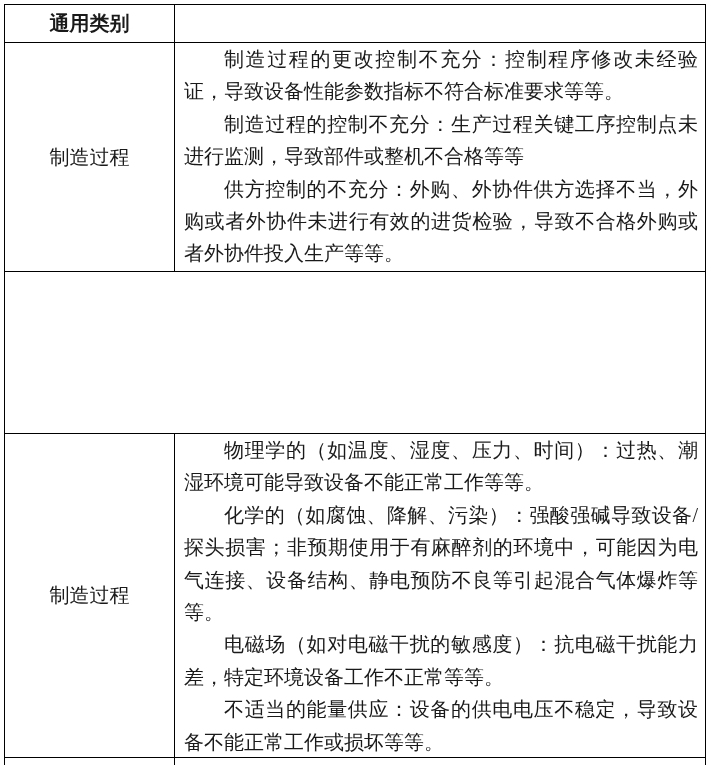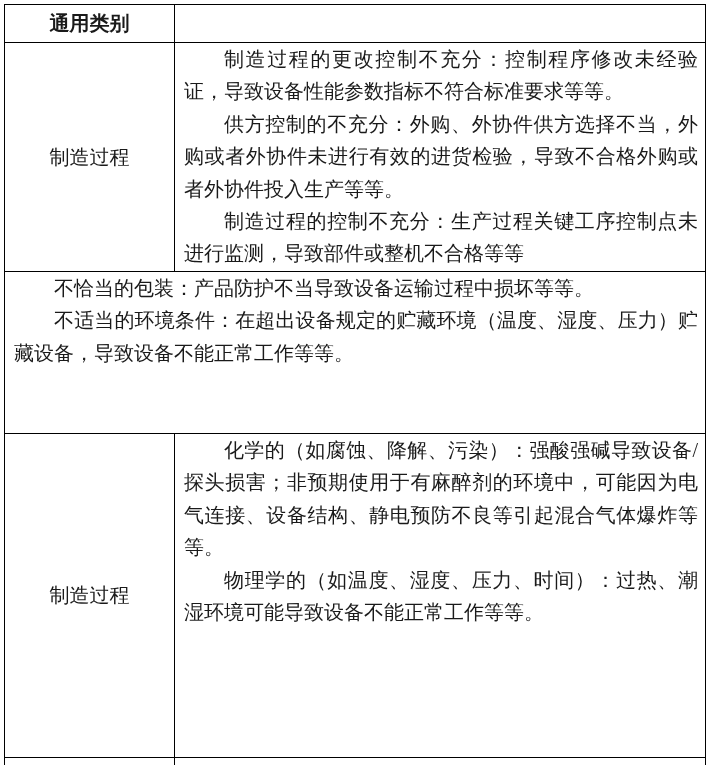--- a/index.html
+++ b/index.html
@@ -82,39 +82,37 @@
         <span>通用类别</span>
       </div>
     </div>
 
     <div class="row row-manufacturing">
       <div class="cat-cell">
         <span>制造过程</span>
       </div>
       <div class="ex-cell">
         <p>制造过程的更改控制不充分：控制程序修改未经验证，导致设备性能参数指标不符合标准要求等等。</p>
+        <p>制造过程的控制不充分：生产过程关键工序控制点未进行监测，导致部件或整机不合格等等</p>
         <p>供方控制的不充分：外购、外协件供方选择不当，外购或者外协件未进行有效的进货检验，导致不合格外购或者外协件投入生产等等。</p>
-        <p>制造过程的控制不充分：生产过程关键工序控制点未进行监测，导致部件或整机不合格等等</p>
       </div>
     </div>
 
     <div class="row row-transport">
-      <div class="ex-cell">
-        <p>不恰当的包装：产品防护不当导致设备运输过程中损坏等等。</p>
-        <p>不适当的环境条件：在超出设备规定的贮藏环境（温度、湿度、压力）贮藏设备，导致设备不能正常工作等等。</p>
-      </div>
     </div>
 
     <div class="row row-environment">
       <div class="cat-cell">
         <span>制造过程</span>
       </div>
       <div class="ex-cell">
+        <p>物理学的（如温度、湿度、压力、时间）：过热、潮湿环境可能导致设备不能正常工作等等。</p>
         <p>化学的（如腐蚀、降解、污染）：强酸强碱导致设备/探头损害；非预期使用于有麻醉剂的环境中，可能因为电气连接、设备结构、静电预防不良等引起混合气体爆炸等等。</p>
-        <p>物理学的（如温度、湿度、压力、时间）：过热、潮湿环境可能导致设备不能正常工作等等。</p>
+        <p>电磁场（如对电磁干扰的敏感度）：抗电磁干扰能力差，特定环境设备工作不正常等等。</p>
+        <p>不适当的能量供应：设备的供电电压不稳定，导致设备不能正常工作或损坏等等。</p>
       </div>
     </div>
 
     <div class="row row-partial">
       <div class="cat-cell"></div>
       <div class="ex-cell"></div>
     </div>
 
   </div>
 </div>

